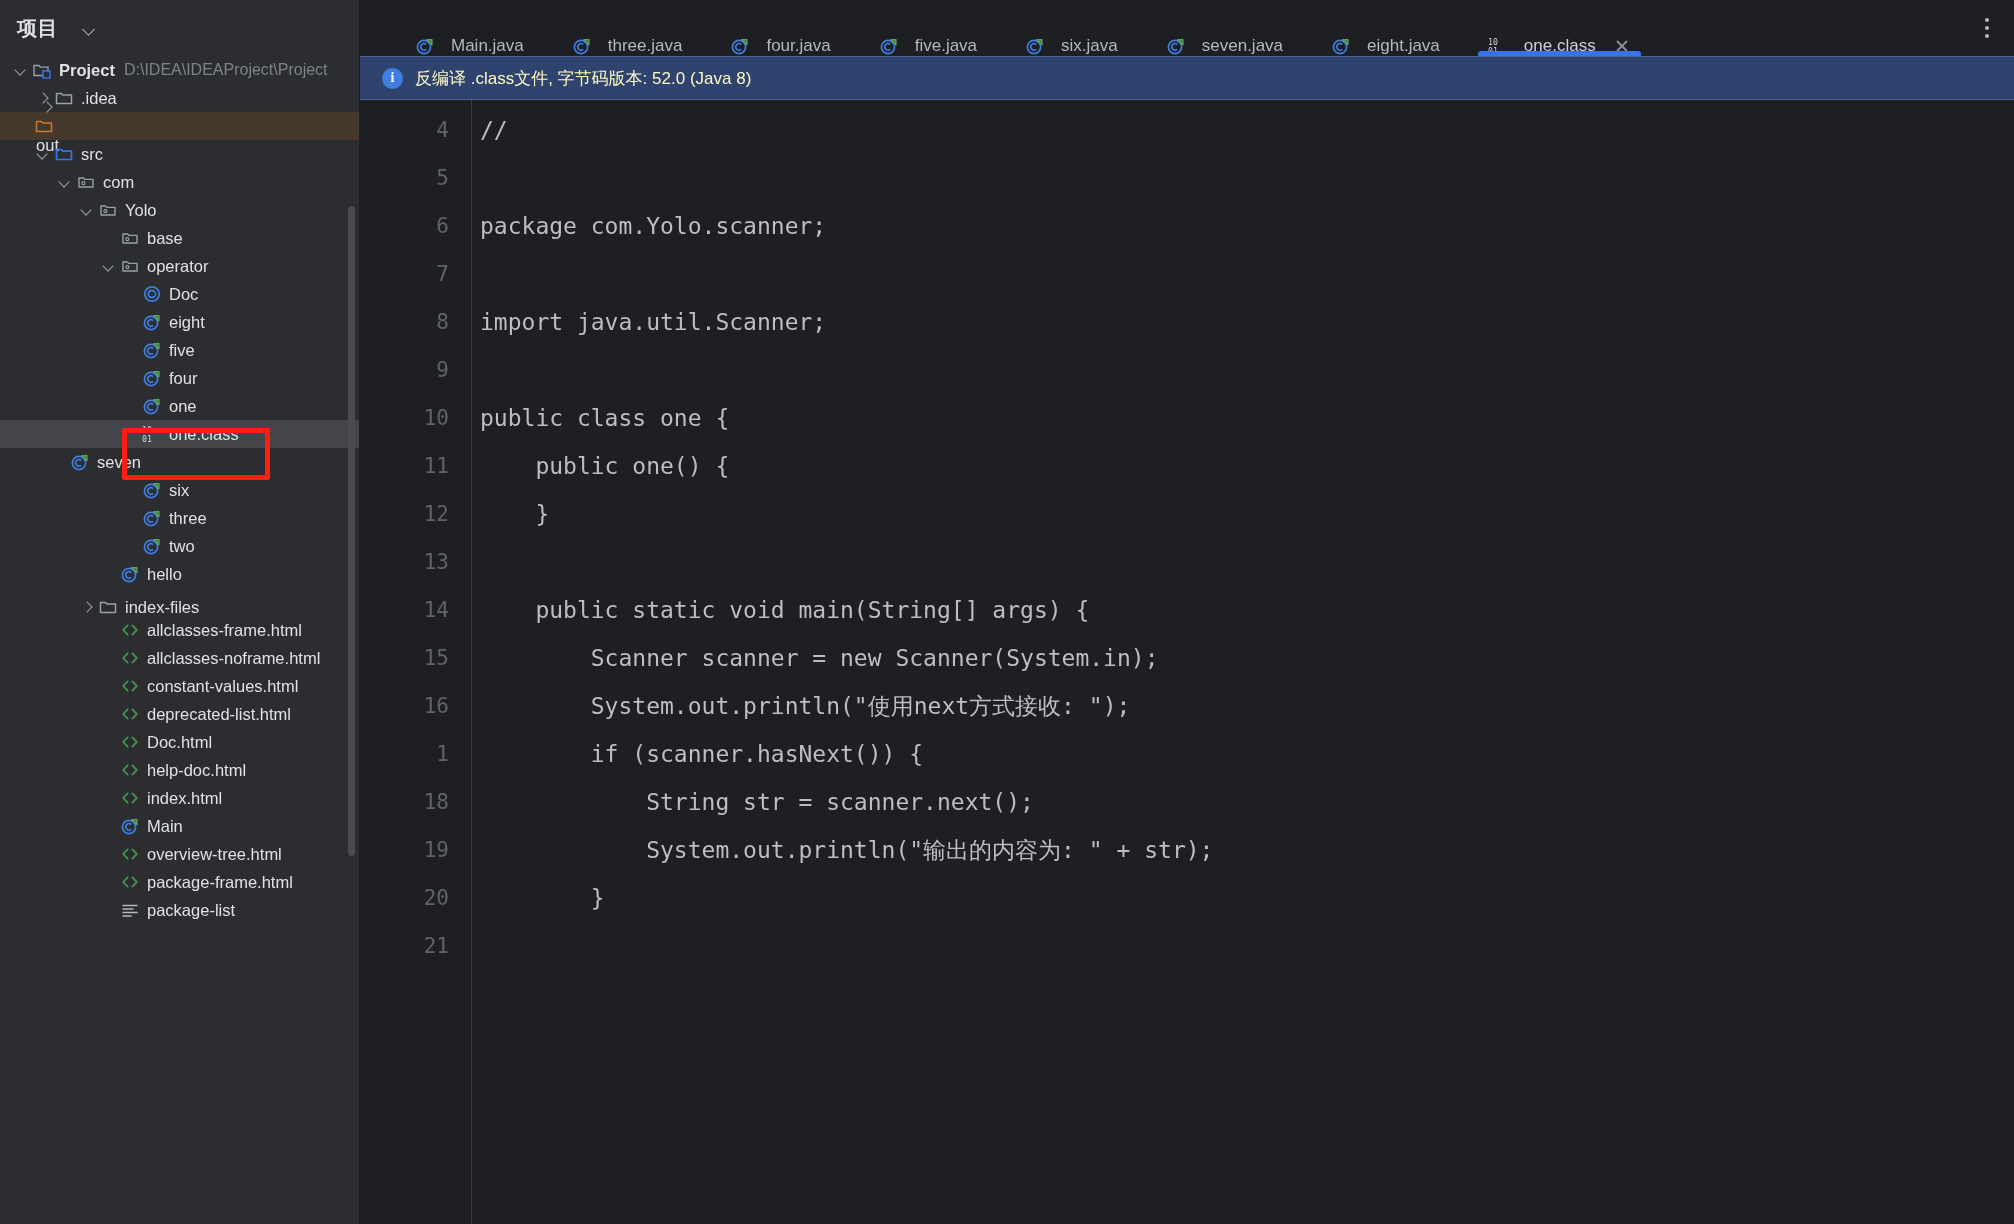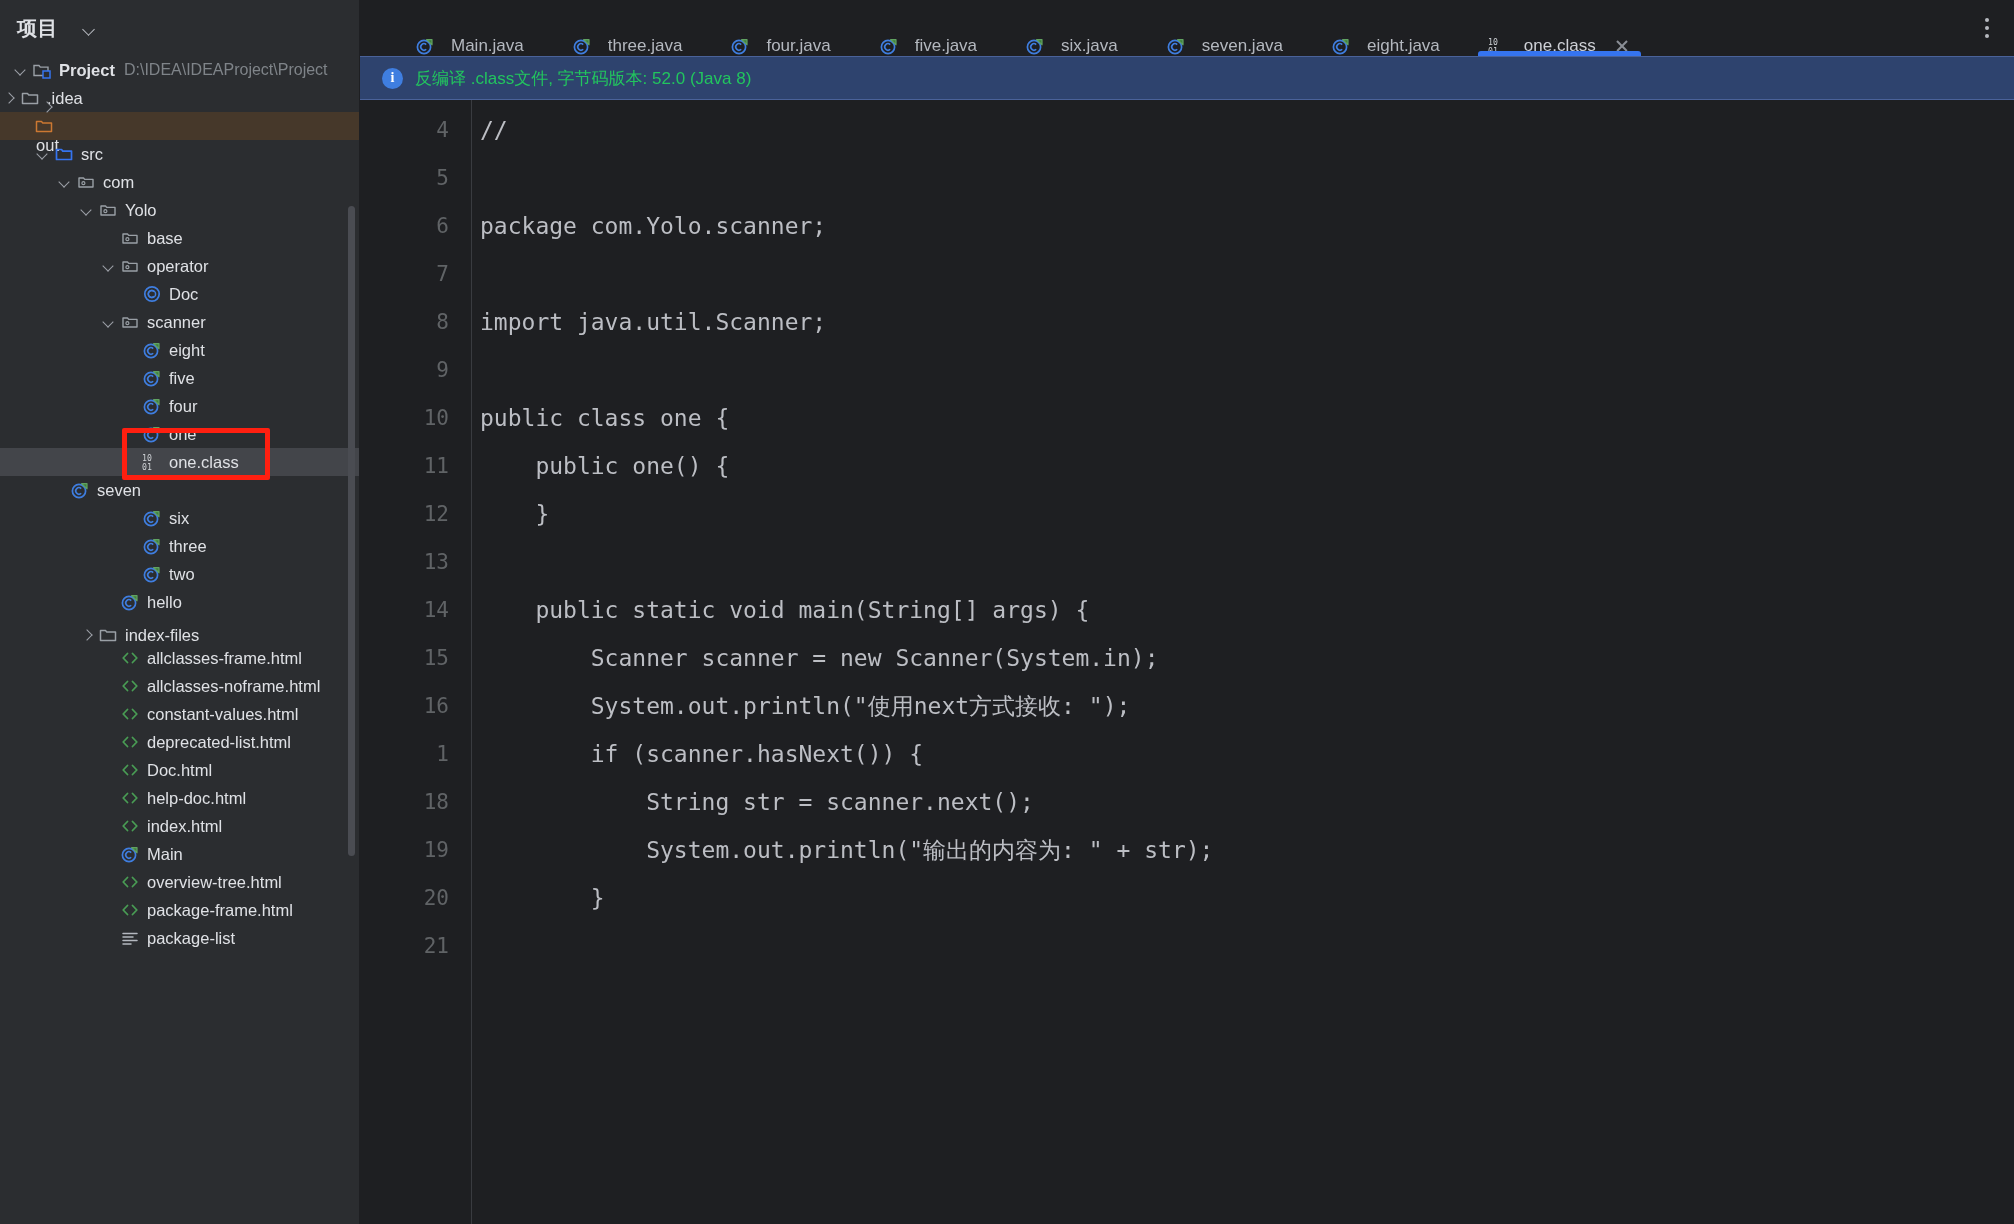--- a/index.html
+++ b/index.html
@@ -206,21 +206,21 @@
     background: #2e436e;
     border-top: 1px solid #4a6299;
     border-bottom: 1px solid #4a6299;
     display: flex;
     align-items: center;
     padding-left: 22px;
     gap: 12px;
     flex: 0 0 44px;
   }
   .notif-text {
-    color: #22c55e;
+    color: #fef9c3;
     font-size: 17px;
   }
   .info-icon {
     width: 21px; height: 21px;
     border-radius: 50%;
     background: #3f7ee0;
     color: #fff;
     font-size: 14px;
     font-weight: bold;
     display: flex;
@@ -287,21 +287,21 @@
               <svg width="20" height="20" viewBox="0 0 20 20">
                 <path d="M2 5.5h5l1.3 1.6H16v8.4H2z" fill="none" stroke="#9aa0a6" stroke-width="1.4"></path>
                 <rect x="11" y="11" width="7" height="7" fill="#2b2d30" stroke="#3574f0" stroke-width="1.5"></rect>
               </svg>
             </span>
             <span class="lbl bold">Project</span>
             <span class="path-sub">D:\IDEA\IDEAProject\Project</span>
           </div>
         </div>
         <div class="tree-row">
-          <div class="row-inner" style="">
+          <div class="row-inner" style="padding-left: 34px;">
             <span class="twisty right"></span>
             <span class="ico">
               <svg width="20" height="20" viewBox="0 0 20 20">
                 <path d="M2.5 5.5h5l1.3 1.6H17.5v8.4h-15z" fill="none" stroke="#9aa0a6" stroke-width="1.5" stroke-linejoin="round"></path>
               </svg>
             </span>
             <span class="lbl">.idea</span>
           </div>
         </div>
         <div class="tree-row sel-orange">
@@ -378,32 +378,20 @@
           <div class="row-inner" style="padding-left: 122px;">
             <span class="twisty none"></span>
             <span class="ico">
               <svg width="20" height="20" viewBox="0 0 20 20">
                 <circle cx="10" cy="10" r="7.2" fill="none" stroke="#3f7ee0" stroke-width="1.7"></circle>
                 <circle cx="10" cy="10" r="3.6" fill="none" stroke="#3f7ee0" stroke-width="1.5"></circle>
                 <path d="M12 7.6a3.4 3.4 0 1 0 0 4.8" fill="none" stroke="#3f7ee0" stroke-width="1.5"></path>
               </svg>
             </span>
             <span class="lbl">Doc</span>
-          </div>
-        </div>
-        <div class="tree-row">
-          <div class="row-inner" style="padding-left: 100px;">
-            <span class="twisty down"></span>
-            <span class="ico">
-              <svg width="20" height="20" viewBox="0 0 20 20">
-                <path d="M3 6h4.5l1.2 1.4H17v7.6H3z" fill="none" stroke="#9aa0a6" stroke-width="1.4" stroke-linejoin="round"></path>
-                <circle cx="7.4" cy="11.2" r="1.5" fill="none" stroke="#9aa0a6" stroke-width="1.2"></circle>
-              </svg>
-            </span>
-            <span class="lbl">scanner</span>
           </div>
         </div>
         <div class="tree-row">
           <div class="row-inner" style="padding-left: 122px;">
             <span class="twisty none"></span>
             <span class="ico">
               <svg width="20" height="20" viewBox="0 0 20 20">
                 <circle cx="9" cy="11" r="6.6" fill="none" stroke="#3f7ee0" stroke-width="1.7"></circle>
                 <path d="M11.2 8.6a3.2 3.2 0 1 0 0 4.6" fill="none" stroke="#3f7ee0" stroke-width="1.6"></path>
                 <path d="M11.6 3.6h5.4v5.2z" fill="#3f7f3f" stroke="#61a261" stroke-width="1.2" stroke-linejoin="round"></path>

